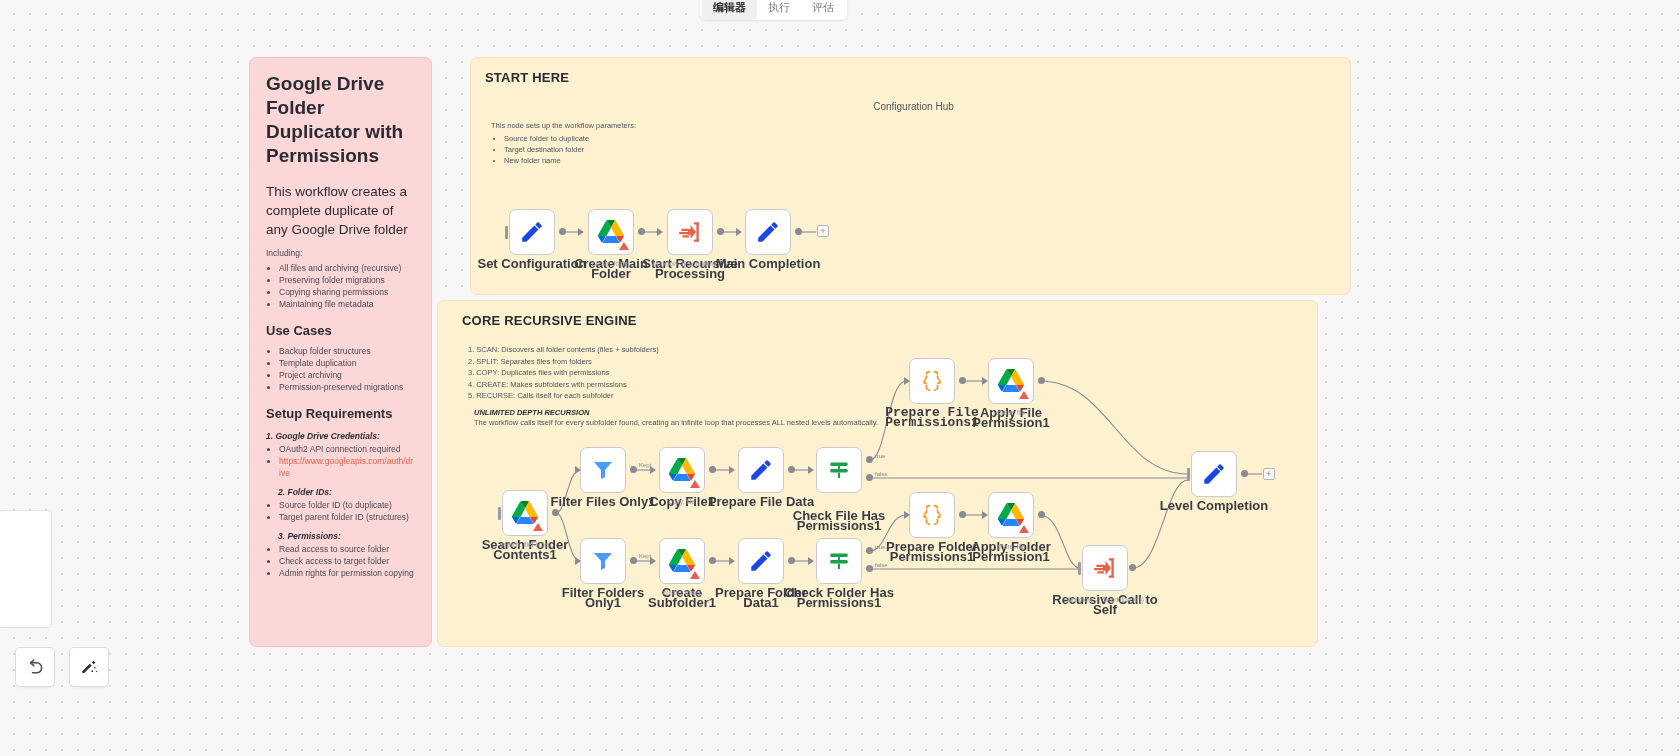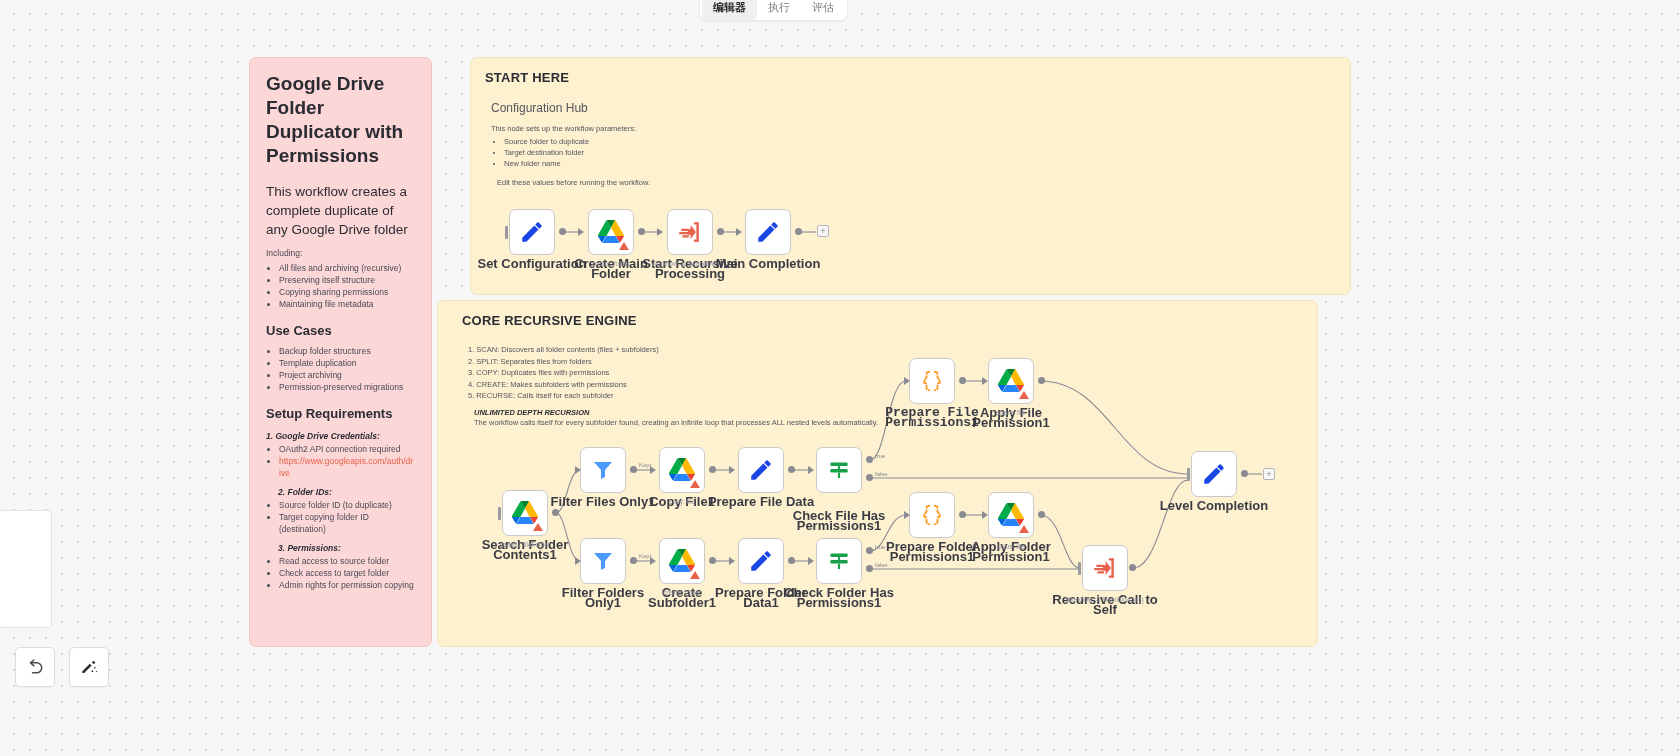--- a/index.html
+++ b/index.html
@@ -54,21 +54,21 @@
   .sn-h2 { font-size: 13.5px; font-weight: 400; color: #2b2b33; line-height: 19px; margin: 0 0 8px; }
   .sn-h3 { font-size: 13px; font-weight: 700; color: #2b2b33; line-height: 18px; margin: 12px 0 5px; }
   .sn-p  { font-size: 8.5px; color: #4a4a55; line-height: 12px; margin: 0 0 3px; }
   .sn-ul { margin: 0 0 6px; padding-left: 13px; }
   .sn-ul li { font-size: 8.5px; color: #4a4a55; line-height: 12px; }
   .sn-em { font-style: italic; font-weight: 700; font-size: 8.5px; color: #2b2b33; display: block; margin: 8px 0 2px; }
   .sn-em.indent { margin-left: 12px; }
   .sn-link { color: #e8614a; word-break: break-all; }
 
   .note-title { font-size: 13px; font-weight: 700; color: #2b2b33; letter-spacing: .2px; margin: 2px 0 16px; }
-  .note-sub   { font-size: 12px; color: #55555f; margin: 0 0 8px; padding-left: 6px; }
+  .note-sub   { font-size: 10px; color: #55555f; margin: 0 0 8px; padding-left: 6px; text-align: center; }
   .note-line  { font-size: 7.5px; color: #55555f; margin: 0 0 2px; padding-left: 6px; line-height: 11px; }
   .note-ul    { margin: 0 0 8px; padding-left: 19px; }
   .note-ul li { font-size: 7.5px; color: #55555f; line-height: 11px; }
   .note-ol    { margin: 0 0 6px; padding-left: 6px; list-style: none; }
   .note-ol li { font-size: 7.5px; color: #55555f; line-height: 11.5px; }
   .note-emph  { font-style: italic; font-weight: 700; font-size: 7.5px; color: #2b2b33; padding-left: 12px; display: block; }
   .note-emph-p{ font-size: 7.5px; color: #55555f; padding-left: 12px; display: block; line-height: 11px; }
 
   
   .node {
@@ -147,60 +147,59 @@
     <div class="tab">执行</div>
     <div class="tab">评估</div>
   </div>
 
   <div class="sticky sticky-pink" style="left:249px; top:57px; width:183px; height:590px;">
     <div class="sn-h1">Google Drive Folder Duplicator with Permissions</div>
     <div class="sn-h2">This workflow creates a complete duplicate of any Google Drive folder</div>
     <div class="sn-p">Including:</div>
     <ul class="sn-ul">
       <li>All files and archiving (recursive)</li>
-      <li>Preserving itself structure</li>
+      <li>Preserving folder migrations</li>
       <li>Copying sharing permissions</li>
       <li>Maintaining file metadata</li>
     </ul>
     <div class="sn-h3">Use Cases</div>
     <ul class="sn-ul">
       <li>Backup folder structures</li>
       <li>Template duplication</li>
       <li>Project archiving</li>
       <li>Permission-preserved migrations</li>
     </ul>
     <div class="sn-h3">Setup Requirements</div>
     <span class="sn-em">1. Google Drive Credentials:</span>
     <ul class="sn-ul">
       <li>OAuth2 API connection required</li>
       <li><span class="sn-link">https://www.googleapis.com/auth/drive</span></li>
     </ul>
     <span class="sn-em indent">2. Folder IDs:</span>
     <ul class="sn-ul">
       <li>Source folder ID (to duplicate)</li>
-      <li>Target copying folder ID (destination)</li>
+      <li>Target parent folder ID (structures)</li>
     </ul>
     <span class="sn-em indent">3. Permissions:</span>
     <ul class="sn-ul">
       <li>Read access to source folder</li>
       <li>Check access to target folder</li>
       <li>Admin rights for permission copying</li>
     </ul>
   </div>
 
   <div class="sticky sticky-yellow" style="left:437px; top:57px; width:881px; height:238px;margin-left:33px;">
     <div class="note-title">START HERE</div>
     <div class="note-sub">Configuration Hub</div>
     <div class="note-line">This node sets up the workflow parameters:</div>
     <ul class="note-ul">
       <li>Source folder to duplicate</li>
       <li>Target destination folder</li>
       <li>New folder name</li>
     </ul>
-    <div class="note-emph-p">Edit these values before running the workflow.</div>
   </div>
 
   <div class="sticky sticky-yellow" style="left:437px; top:300px; width:881px; height:347px;padding-left:24px;">
     <div class="note-title">CORE RECURSIVE ENGINE</div>
     <ol class="note-ol">
       <li>1. SCAN: Discovers all folder contents (files + subfolders)</li>
       <li>2. SPLIT: Separates files from folders</li>
       <li>3. COPY: Duplicates files with permissions</li>
       <li>4. CREATE: Makes subfolders with permissions</li>
       <li>5. RECURSE: Calls itself for each subfolder</li>

